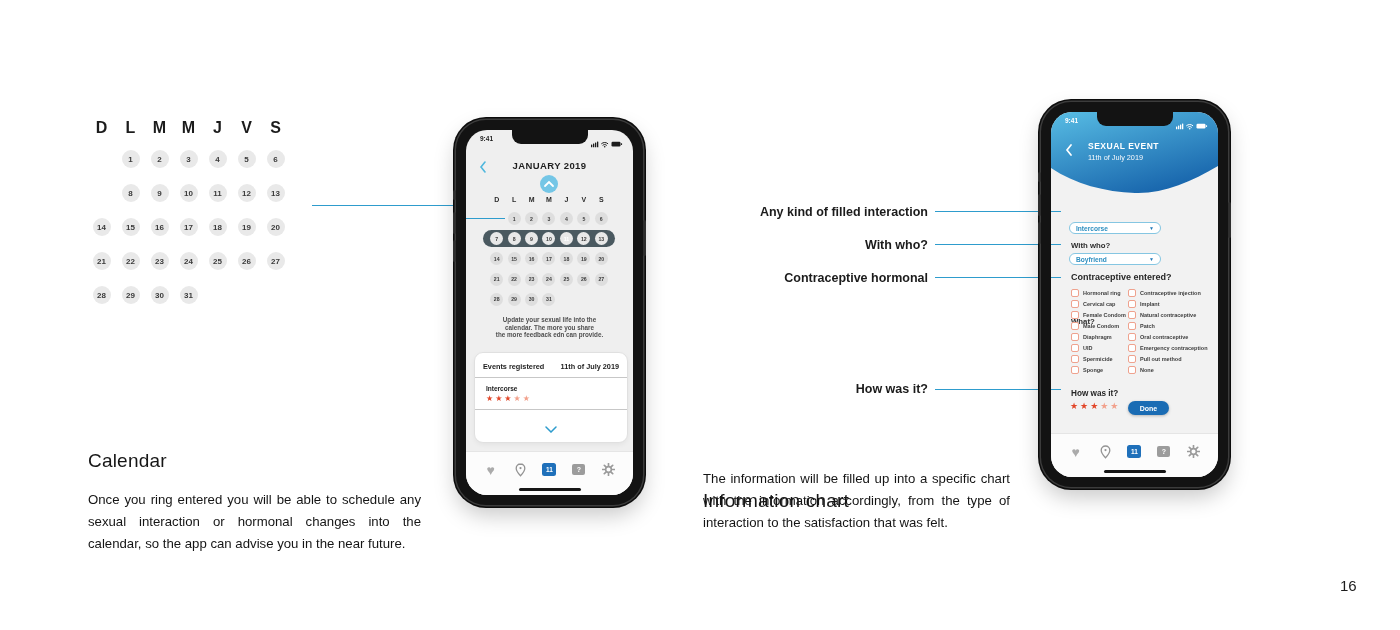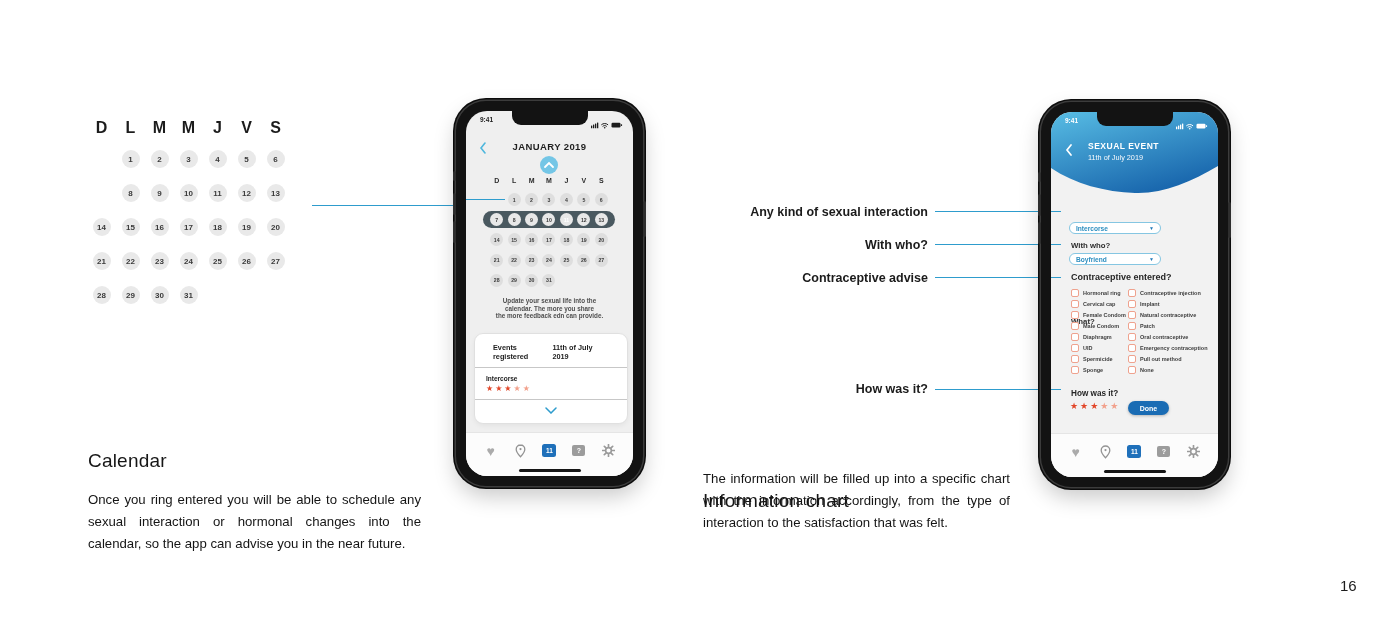--- a/index.html
+++ b/index.html
@@ -40,21 +40,21 @@
   #pc-weeks{position:absolute;top:82px;left:22px;width:122px;display:flex;flex-direction:column;gap:7.2px;}
   .pc-week{display:grid;grid-template-columns:repeat(7,1fr);justify-items:center;position:relative;}
   .pc-week.hl::before{content:'';position:absolute;left:-5px;right:-5px;top:-2px;bottom:-2px;background:#4a5960;border-radius:11px;}
   .pc-day{position:relative;z-index:1;width:13px;height:13px;border-radius:50%;background:#dedede;color:#3a3a3a;font-size:5.2px;font-weight:700;display:flex;align-items:center;justify-content:center;}
   .pc-week.hl .pc-day{background:#e8e8e8;}
   .pc-day.sel{background:#5cc4e8;color:#fff;}
   .pc-day.empty{visibility:hidden;}
   .hint{position:absolute;top:186px;left:0;right:0;text-align:center;font-size:6.3px;line-height:7.6px;color:#4e4e4e;font-weight:600;}
 
   .ecard{position:absolute;left:8px;width:152px;top:222px;height:89px;background:#fff;border:1px solid #e0e0e0;border-radius:9px;box-shadow:0 2px 5px rgba(0,0,0,.05);}
-  .ecard-head{display:flex;justify-content:space-between;align-items:baseline;padding:9px 18px 6px;}
+  .ecard-head{display:flex;justify-content:space-between;align-items:baseline;padding:9px 8px 6px;}
   .ecard-title{font-size:7.3px;font-weight:700;color:#1d1d1d;}
   .ecard-date{font-size:7.3px;font-weight:600;color:#1d1d1d;}
   .ecard-divider{height:1px;background:#c7c7c7;}
   .ecard-event{margin:7px 11px 0;font-size:6.5px;font-weight:600;color:#222;}
   .stars{display:flex;gap:2px;}
   .ecard .stars{margin:3px 11px 6px;}
   .star{font-size:8px;line-height:8px;}
   .star.on{color:#e2472a;} .star.off{color:#f2a18c;}
   .ecard-chevron{position:absolute;bottom:5px;left:50%;transform:translateX(-50%);}
 
@@ -134,21 +134,21 @@
       <div class="bc-empty"></div>
       <div class="bc-empty"></div>
     </div>
 </div>
 
 <div class="sec-heading" style="left:88px;top:450px;">Calendar</div>
 <div class="sec-body" style="left:88px;top:489px;width:333px;">Once you ring entered you will be able to schedule any sexual interaction or hormonal changes into the calendar, so the app can advise you in the near future.</div>
 
 <div class="ann-line" style="left:312px;top:205px;width:145px;"></div>
 
-<div class="phone" style="left:456px;top:101px;">
+<div class="phone" style="left:456px;top:120px;">
   <div class="side-btn" style="left:-3px;top:70px;height:10px;"></div>
   <div class="side-btn" style="left:-3px;top:92px;height:22px;"></div>
   <div class="side-btn" style="left:-3px;top:120px;height:22px;"></div>
   <div class="side-btn" style="right:-3px;top:100px;height:36px;"></div>
 
   <div class="screen" id="screen-left">
     <div class="status-time c-dark">9:41</div>
     <span class="sicons c-dark" id="sicons-left"><svg width="32" height="8" viewBox="0 0 32 8">
           <g fill="currentColor">
             <rect x="0" y="4.6" width="1.3" height="2.6" rx="0.3"></rect>
@@ -290,23 +290,23 @@
         </div>
       </div>
     <div class="home-ind"></div>
   </div>
   <div class="notch"></div>
 </div>
 
 <div class="sec-heading" style="left:703px;top:450px;margin-top:40px;">Information chart</div>
 <div class="sec-body" style="left:703px;top:468px;width:307px;">The information will be filled up into a specific chart with the information accordingly, from the type of interaction to the satisfaction that was felt.</div>
 
-<div class="ann" style="left:928px;top:205px;">Any kind of sexual interaction</div>
+<div class="ann" style="left:928px;top:205px;">Any kind of filled interaction</div>
 <div class="ann" style="left:928px;top:238px;">With who?</div>
-<div class="ann" style="left:928px;top:271px;">Contraceptive advise</div>
+<div class="ann" style="left:928px;top:271px;">Contraceptive hormonal</div>
 <div class="ann" style="left:928px;top:382px;">How was it?</div>
 
 <div class="ann-line" style="left:935px;top:211px;width:107px;"></div>
 <div class="ann-line" style="left:935px;top:244px;width:107px;"></div>
 <div class="ann-line" style="left:935px;top:277px;width:107px;"></div>
 <div class="ann-line" style="left:935px;top:389px;width:107px;"></div>
 
 <div class="phone" style="left:1041px;top:102px;">
   <div class="side-btn" style="left:-3px;top:70px;height:10px;"></div>
   <div class="side-btn" style="left:-3px;top:92px;height:22px;"></div>

